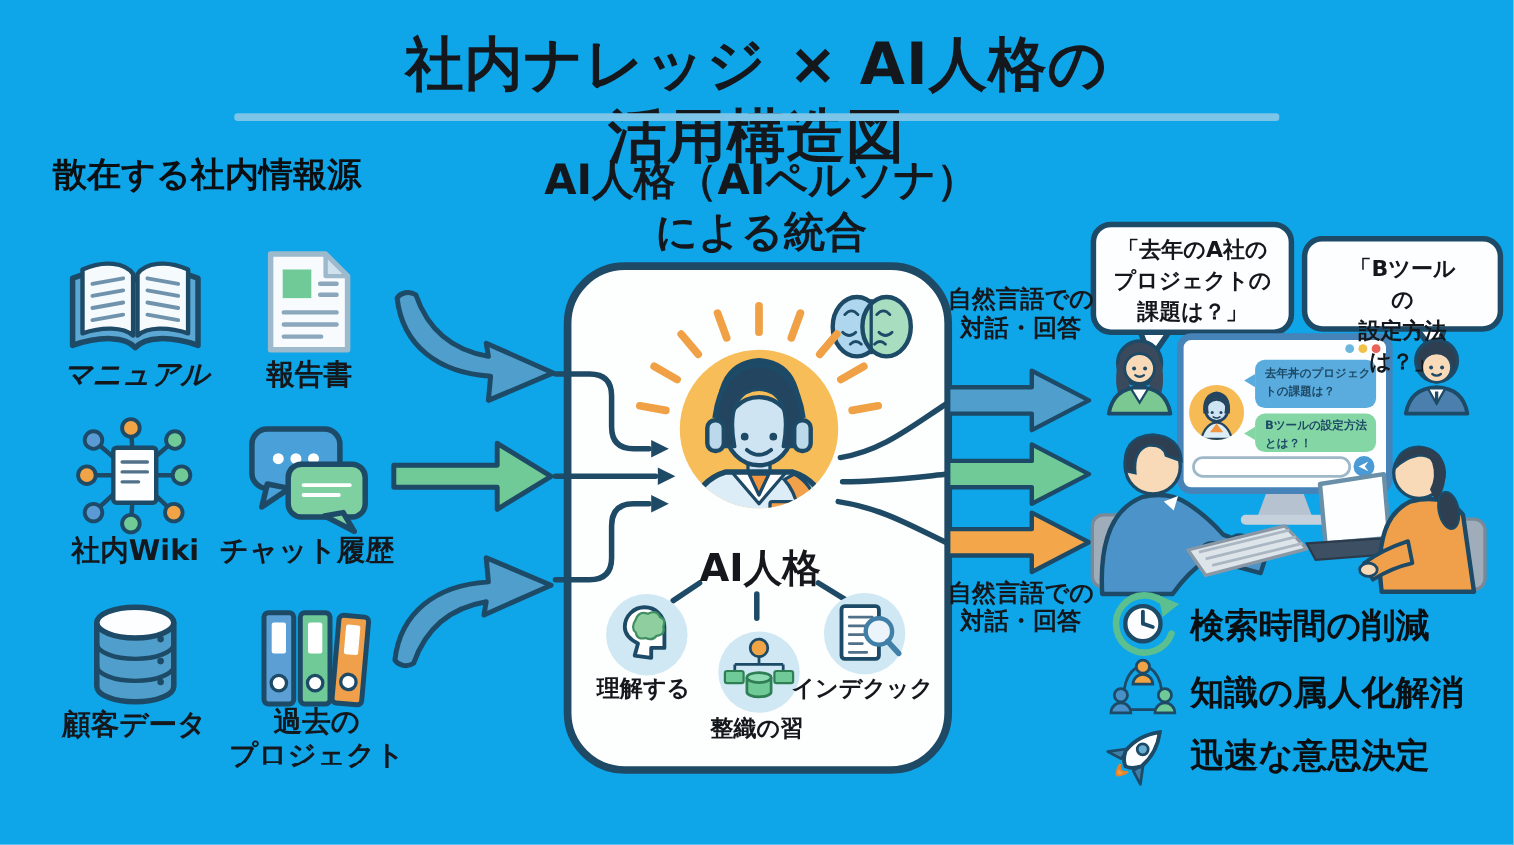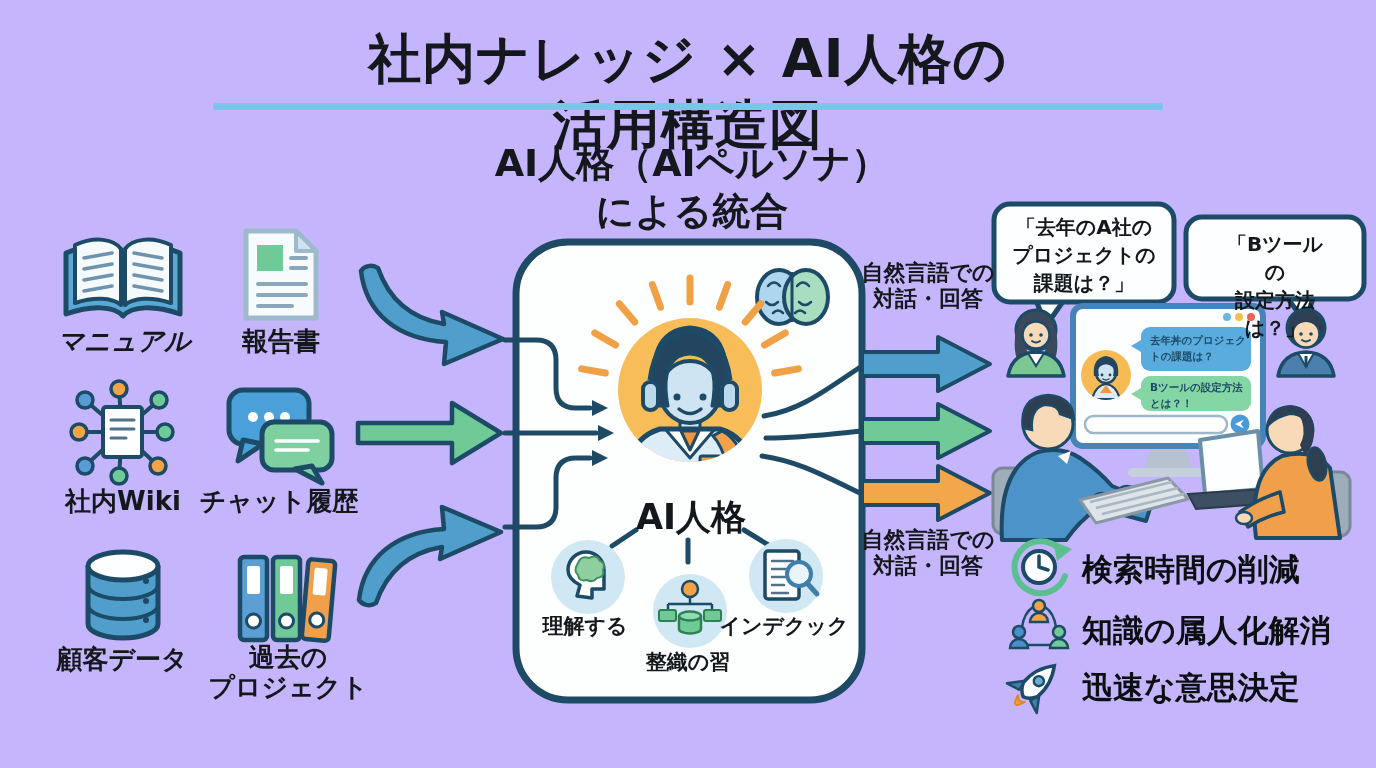--- a/index.html
+++ b/index.html
@@ -1,18 +1,18 @@
 <!DOCTYPE html>
 <html><head>
 <meta charset="utf-8">
 <style>
   html,body{margin:0;padding:0;}
   body{width:1376px;height:768px;overflow:hidden;
        font-family:"DejaVu Sans","Liberation Sans",sans-serif;}
-  #stage{position:relative;width:1376px;height:768px;background:#c4b5fd;}
+  #stage{position:relative;width:1376px;height:768px;background:#0ea5e9;}
   svg.layer{position:absolute;left:0;top:0;pointer-events:none;}
   .t{position:absolute;font-weight:800;color:#14181c;white-space:pre-line;
      text-align:center;line-height:1.25;transform:translateX(-50%);}
   .tl{position:absolute;font-weight:800;color:#0c0f12;white-space:pre-line;
       text-align:left;line-height:1.25;}
   .title{font-size:53px;letter-spacing:1px;}
   .heading{font-size:31px;}
   .src-label{font-size:26px;line-height:1.15;}
   .mid-heading{font-size:38px;}
   .flow-label{font-size:23px;line-height:1.2;}
@@ -311,20 +311,21 @@
     <path d="M-9 4 L-21 20 L-8 16 Z" fill="#3f7fa8" stroke="#1d4a66" stroke-width="2.5" stroke-linejoin="round"></path>
     <path d="M9 4 L21 20 L8 16 Z" fill="#3f7fa8" stroke="#1d4a66" stroke-width="2.5" stroke-linejoin="round"></path>
     <path d="M0 -26 Q12 -10 10 8 Q6 16 0 18 Q-6 16 -10 8 Q-12 -10 0 -26 Z" fill="#fdfeff" stroke="#1d4a66" stroke-width="3.5"></path>
     <circle cx="0" cy="-4" r="5" fill="#68aed2" stroke="#1d4a66" stroke-width="2.5"></circle>
   </g>
 </svg>
 
   <div class="t title" style="left:688px;top:26px;">社内ナレッジ × AI人格の活用構造図</div>
   <div class="underbar" style="left:213px;top:103px;width:950px;height:7px;"></div>
 
+  <div class="tl heading" style="left:48px;top:140px;">散在する社内情報源</div>
 
   <div class="t src-label" style="left:124px;top:327px;font-style:italic;">マニュアル</div>
   <div class="t src-label" style="left:281px;top:327px;">報告書</div>
   <div class="t src-label" style="left:123px;top:487px;">社内Wiki</div>
   <div class="t src-label" style="left:279px;top:487px;">チャット履歴</div>
   <div class="t src-label" style="left:122px;top:645px;">顧客データ</div>
   <div class="t src-label" style="left:288px;top:643px;">過去の
 プロジェクト</div>
 
   <div class="t mid-heading" style="left:692px;top:140px;">AI人格（AIペルソナ）

